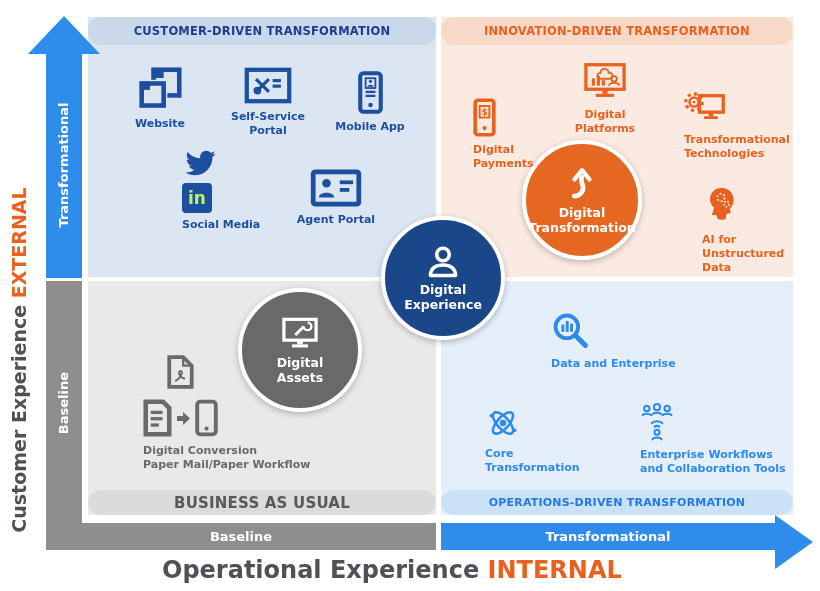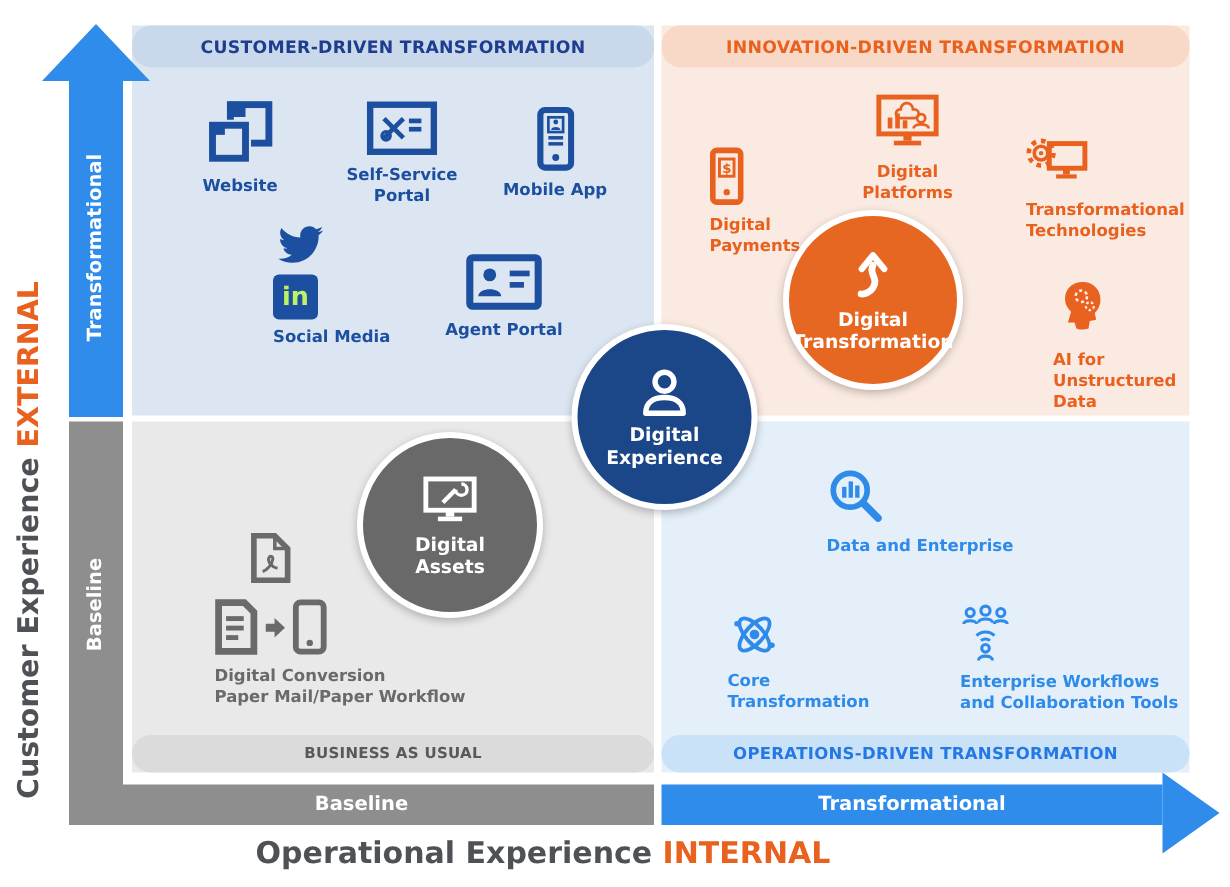--- a/index.html
+++ b/index.html
@@ -11,21 +11,21 @@
   .q-tl{left:88px;top:17px;width:348px;height:260px;background:#DCE6F2;}
   .q-tr{left:441px;top:17px;width:352px;height:260px;background:#FBEAE1;}
   .q-bl{left:88px;top:281px;width:348px;height:234px;background:#E9E9E9;}
   .q-br{left:441px;top:281px;width:352px;height:234px;background:#E4EFFA;}
   .band{position:absolute;left:0;right:0;display:flex;align-items:center;justify-content:center;
         font-weight:bold;font-size:11.5px;letter-spacing:.2px;border-radius:13px;}
   .band-top{top:0;height:28px;}
   .band-bottom{bottom:0;height:25px;}
   .band-tl{background:#C9D8EA;color:#1F3D8F;}
   .band-tr{background:#F8D8C6;color:#E8611E;}
-  .band-bl{background:#DBDBDB;color:#595959;font-size:10px;}
+  .band-bl{background:#DBDBDB;color:#595959;font-size:15px;}
   .band-br{background:#C9E2F8;color:#2478E4;font-size:11px;}
   
   .item{position:absolute;display:flex;flex-direction:column;align-items:center;gap:6px;
         font-weight:bold;font-size:11px;line-height:1.25;text-align:center;}
   .item.la{align-items:flex-start;text-align:left;}
   .item .lbl span{display:block;white-space:nowrap;}
   .q-tl .item{color:#1C4F9F;}
   .q-tr .item{color:#E8611E;}
   .q-bl .item{color:#6A6A6A;}
   .q-br .item{color:#2E8BE9;}
@@ -55,21 +55,21 @@
           border-bottom:27px solid transparent;border-left:38px solid #2F8CEB;}
   .axis-seg-label{color:#fff;font-weight:bold;font-size:13px;white-space:nowrap;}
   .vlabel{position:absolute;transform:rotate(-90deg);text-align:center;color:#fff;
           font-weight:bold;font-size:13px;white-space:nowrap;}
   .vl-trans{left:-36px;top:152px;width:200px;height:26px;line-height:26px;}
   .vl-base{left:-16px;top:390px;width:160px;height:26px;line-height:26px;}
   .y-title{position:absolute;left:-201px;top:347px;width:440px;height:26px;line-height:26px;
            transform:rotate(-90deg);text-align:center;font-weight:bold;font-size:19px;
            color:#4E5256;white-space:nowrap;}
   .x-title{position:absolute;left:162px;top:556px;width:400px;text-align:center;
-           font-weight:bold;font-size:20px;color:#4E5256;white-space:nowrap;}
+           font-weight:bold;font-size:24px;color:#4E5256;white-space:nowrap;}
   .hl{color:#E8611E;}
   svg{display:block;}
 </style>
 </head>
 <body>
 
 <div class="canvas">
 
   <div class="q q-tl">
     <div class="band band-top band-tl">CUSTOMER-DRIVEN TRANSFORMATION</div>

